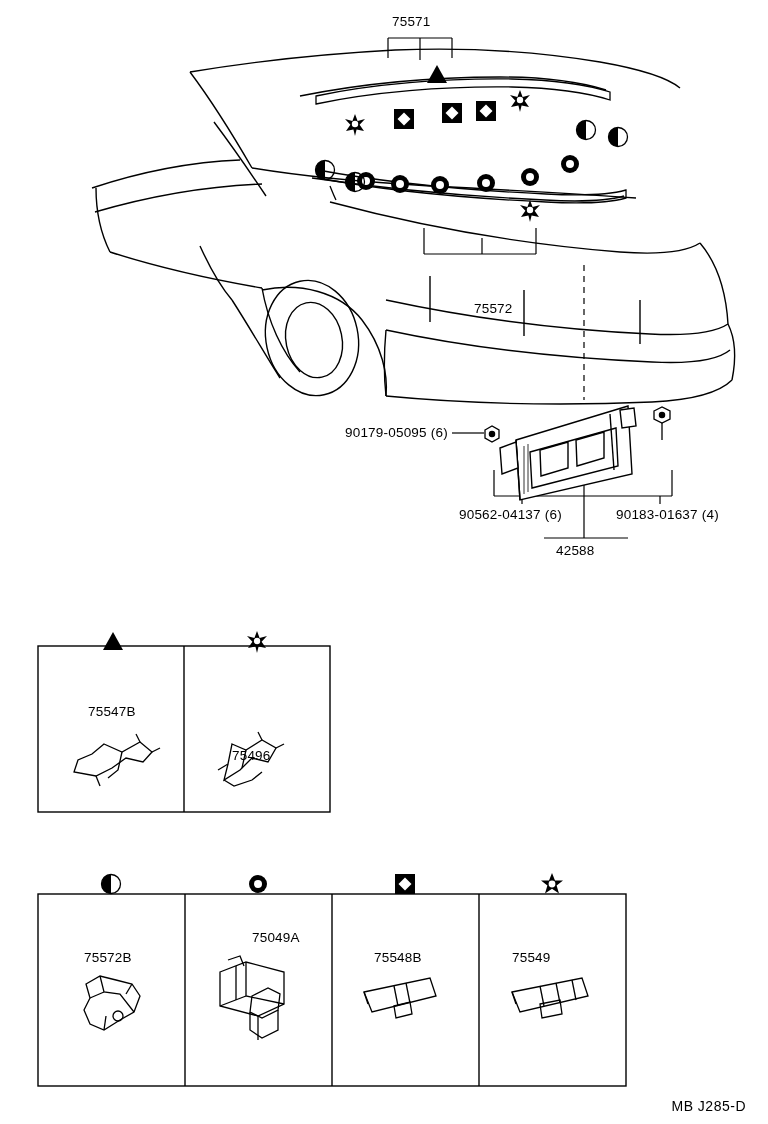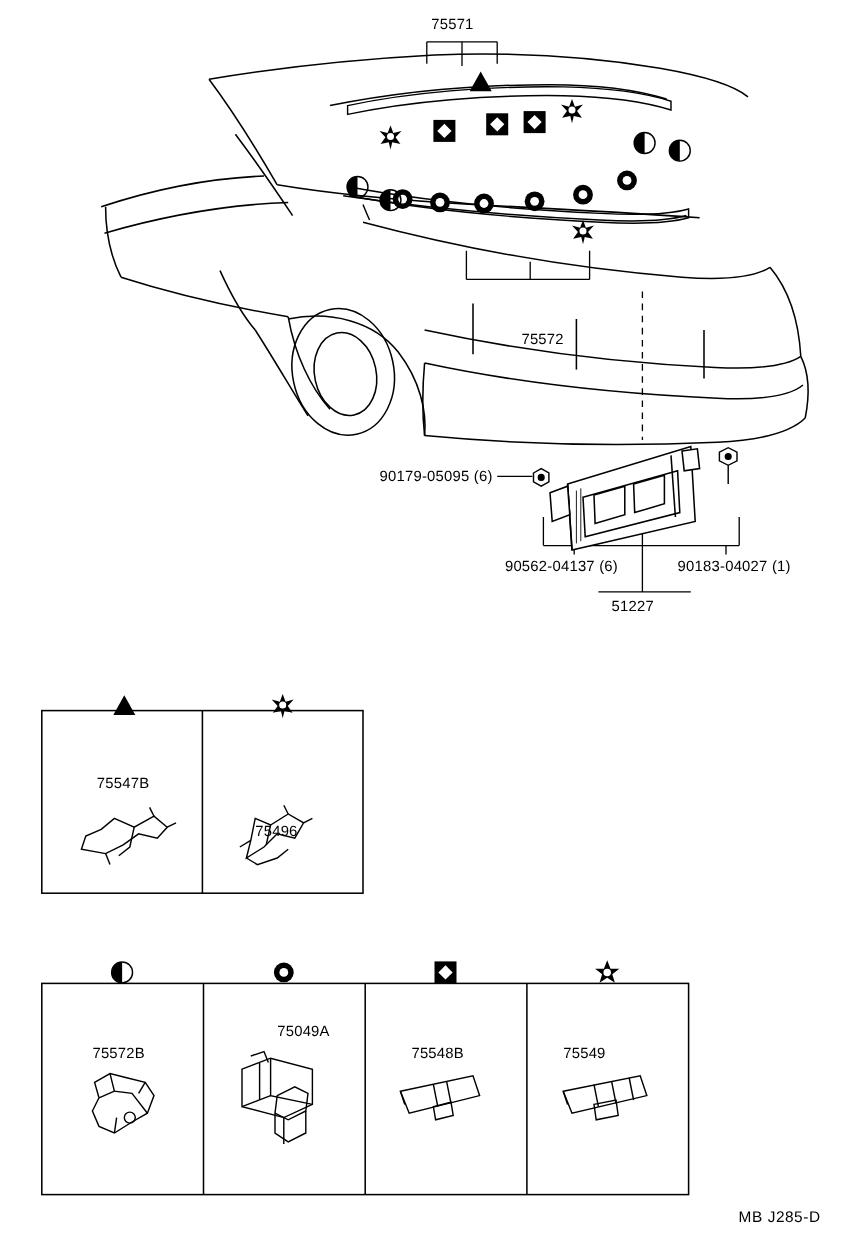--- a/index.html
+++ b/index.html
@@ -316,22 +316,22 @@
         <path d="M572,980 L576,1000"></path>
         <path d="M512,992 L516,1004"></path>
       </g>
     </g>
   </svg>
 
   <div class="lbl" style="left:392px; top:14px;">75571</div>
   <div class="lbl" style="left:474px; top:257px;margin-top:44px;">75572</div>
   <div class="lbl" style="left:345px; top:425px;">90179-05095 (6)</div>
   <div class="lbl" style="left:459px; top:507px;">90562-04137 (6)</div>
-  <div class="lbl" style="left:616px; top:507px;">90183-04027 (1)</div>
-  <div class="lbl" style="left:556px; top:543px;">51227</div>
+  <div class="lbl" style="left:616px; top:507px;">90183-01637 (4)</div>
+  <div class="lbl" style="left:556px; top:543px;">42588</div>
 
   <div class="lbl" style="left:88px; top:704px;">75547B</div>
   <div class="lbl" style="left:232px; top:732px;margin-top:16px;">75496</div>
 
   <div class="lbl" style="left:84px; top:950px;">75572B</div>
   <div class="lbl" style="left:240px; top:930px;margin-left:12px;">75049A</div>
   <div class="lbl" style="left:374px; top:950px;">75548B</div>
   <div class="lbl" style="left:512px; top:950px;">75549</div>
 
   <div class="footer">MB  J285-D</div>

